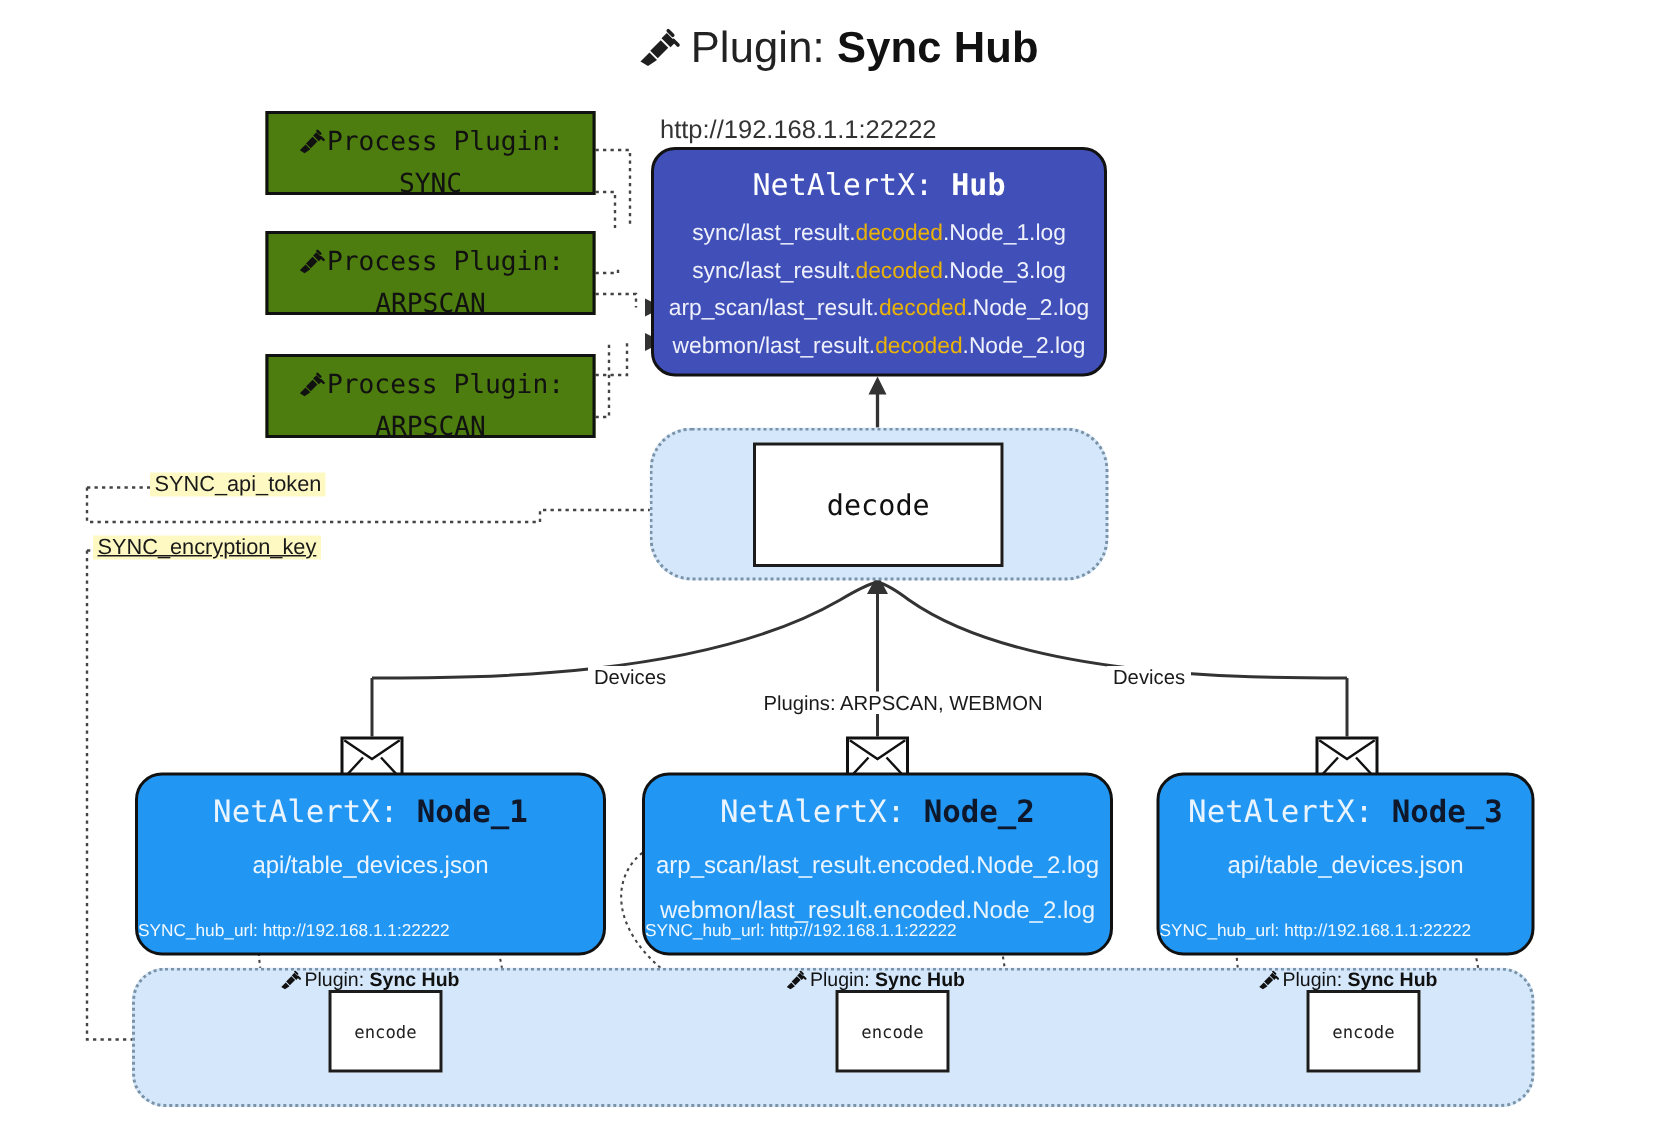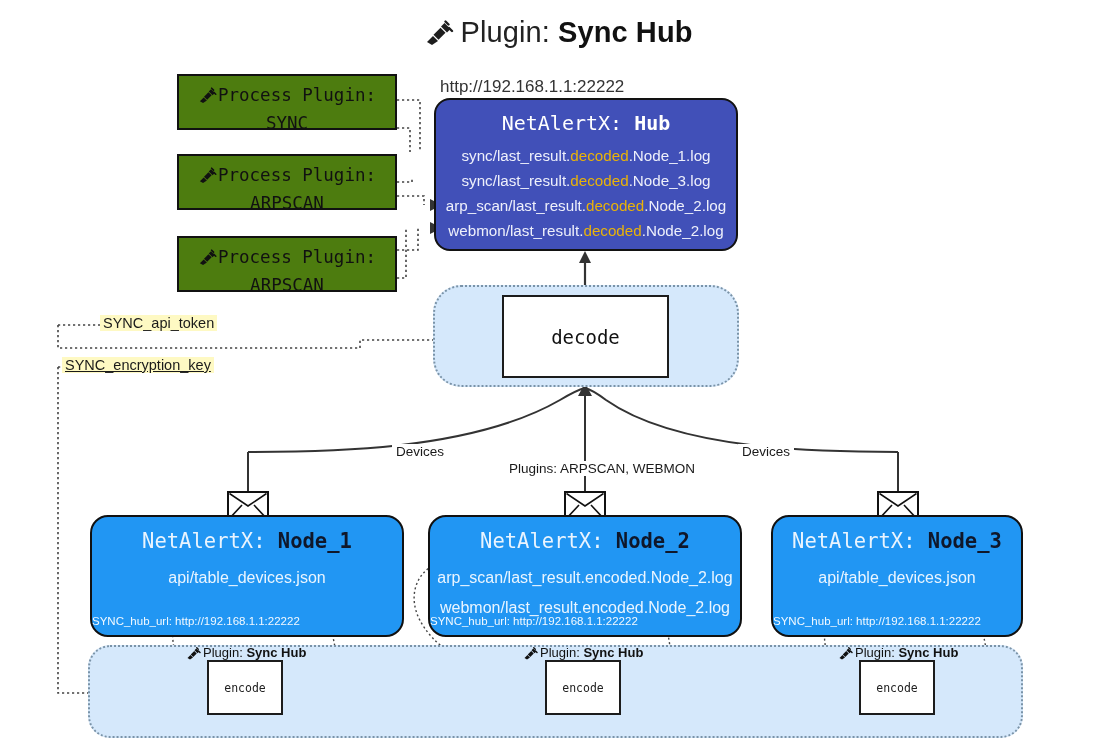--- a/index.html
+++ b/index.html
@@ -133,21 +133,21 @@
     border: 2px dotted #7a93a8;
     border-radius: 22px;
     box-sizing: border-box;
   }
   .enc-box {
     position: absolute; width: 76px; height: 55px; top: 660px;
     background: #fff; border: 2px solid #1c1c1c;
     box-sizing: border-box;
     display: flex; align-items: center; justify-content: center;
     font-family: "DejaVu Sans Mono", "Liberation Mono", monospace;
-    font-size: 11.5px; color: #222;
+    font-size: 11.5px; color: #222; margin-left: 12px;
   }
   .enc-cap {
     position: absolute; top: 645px; font-size: 13px; white-space: nowrap;
     color: #111;
   }
   .enc-cap .plug { display: inline-block; vertical-align: -3px; margin-right: 2px; }
   .enc-cap b { font-weight: 700; }
 
   
   .elabel {

